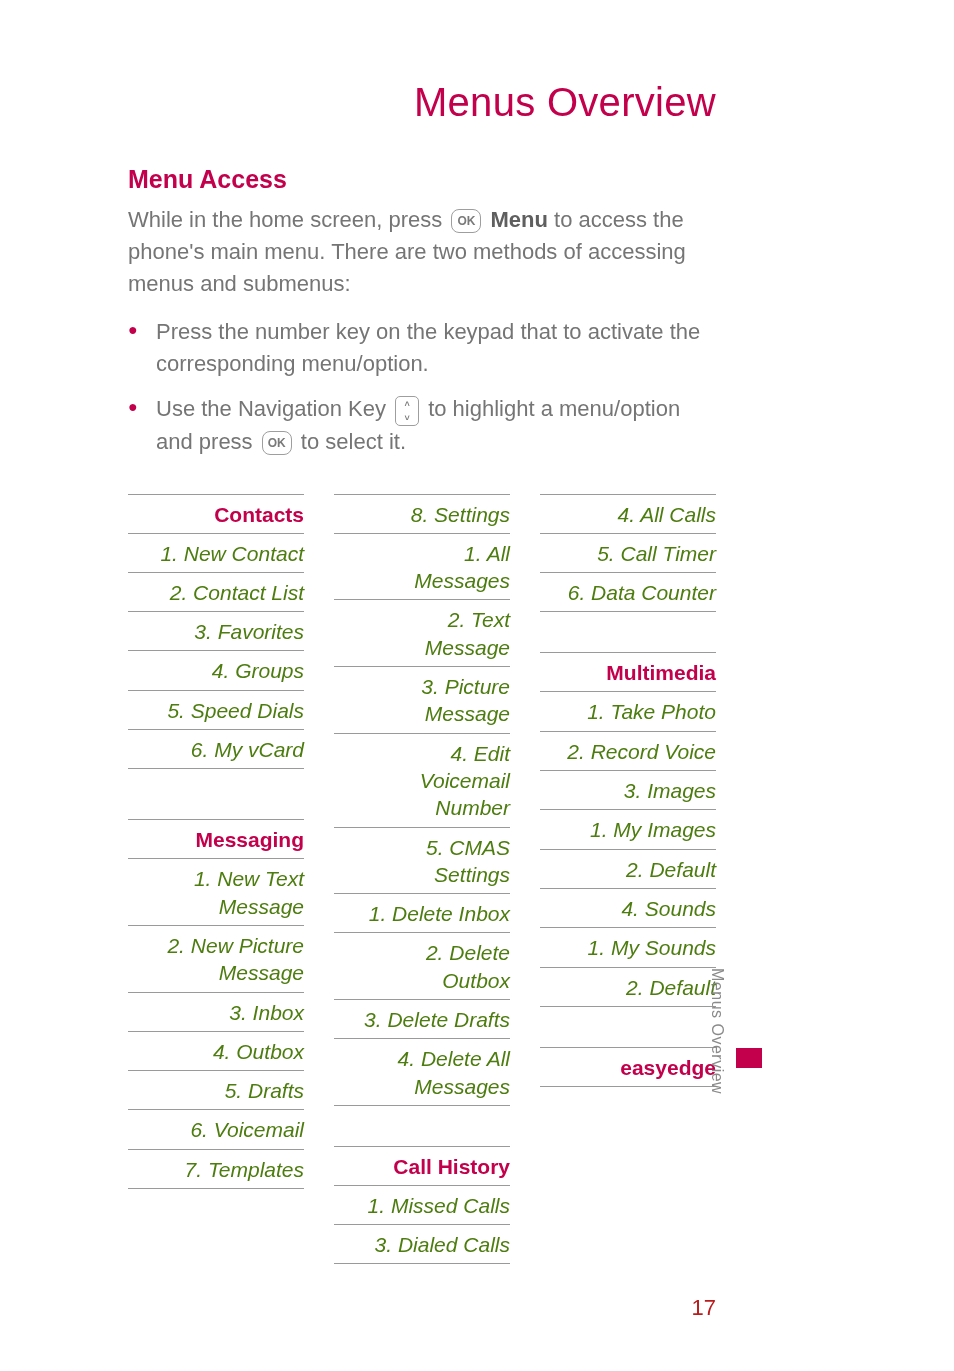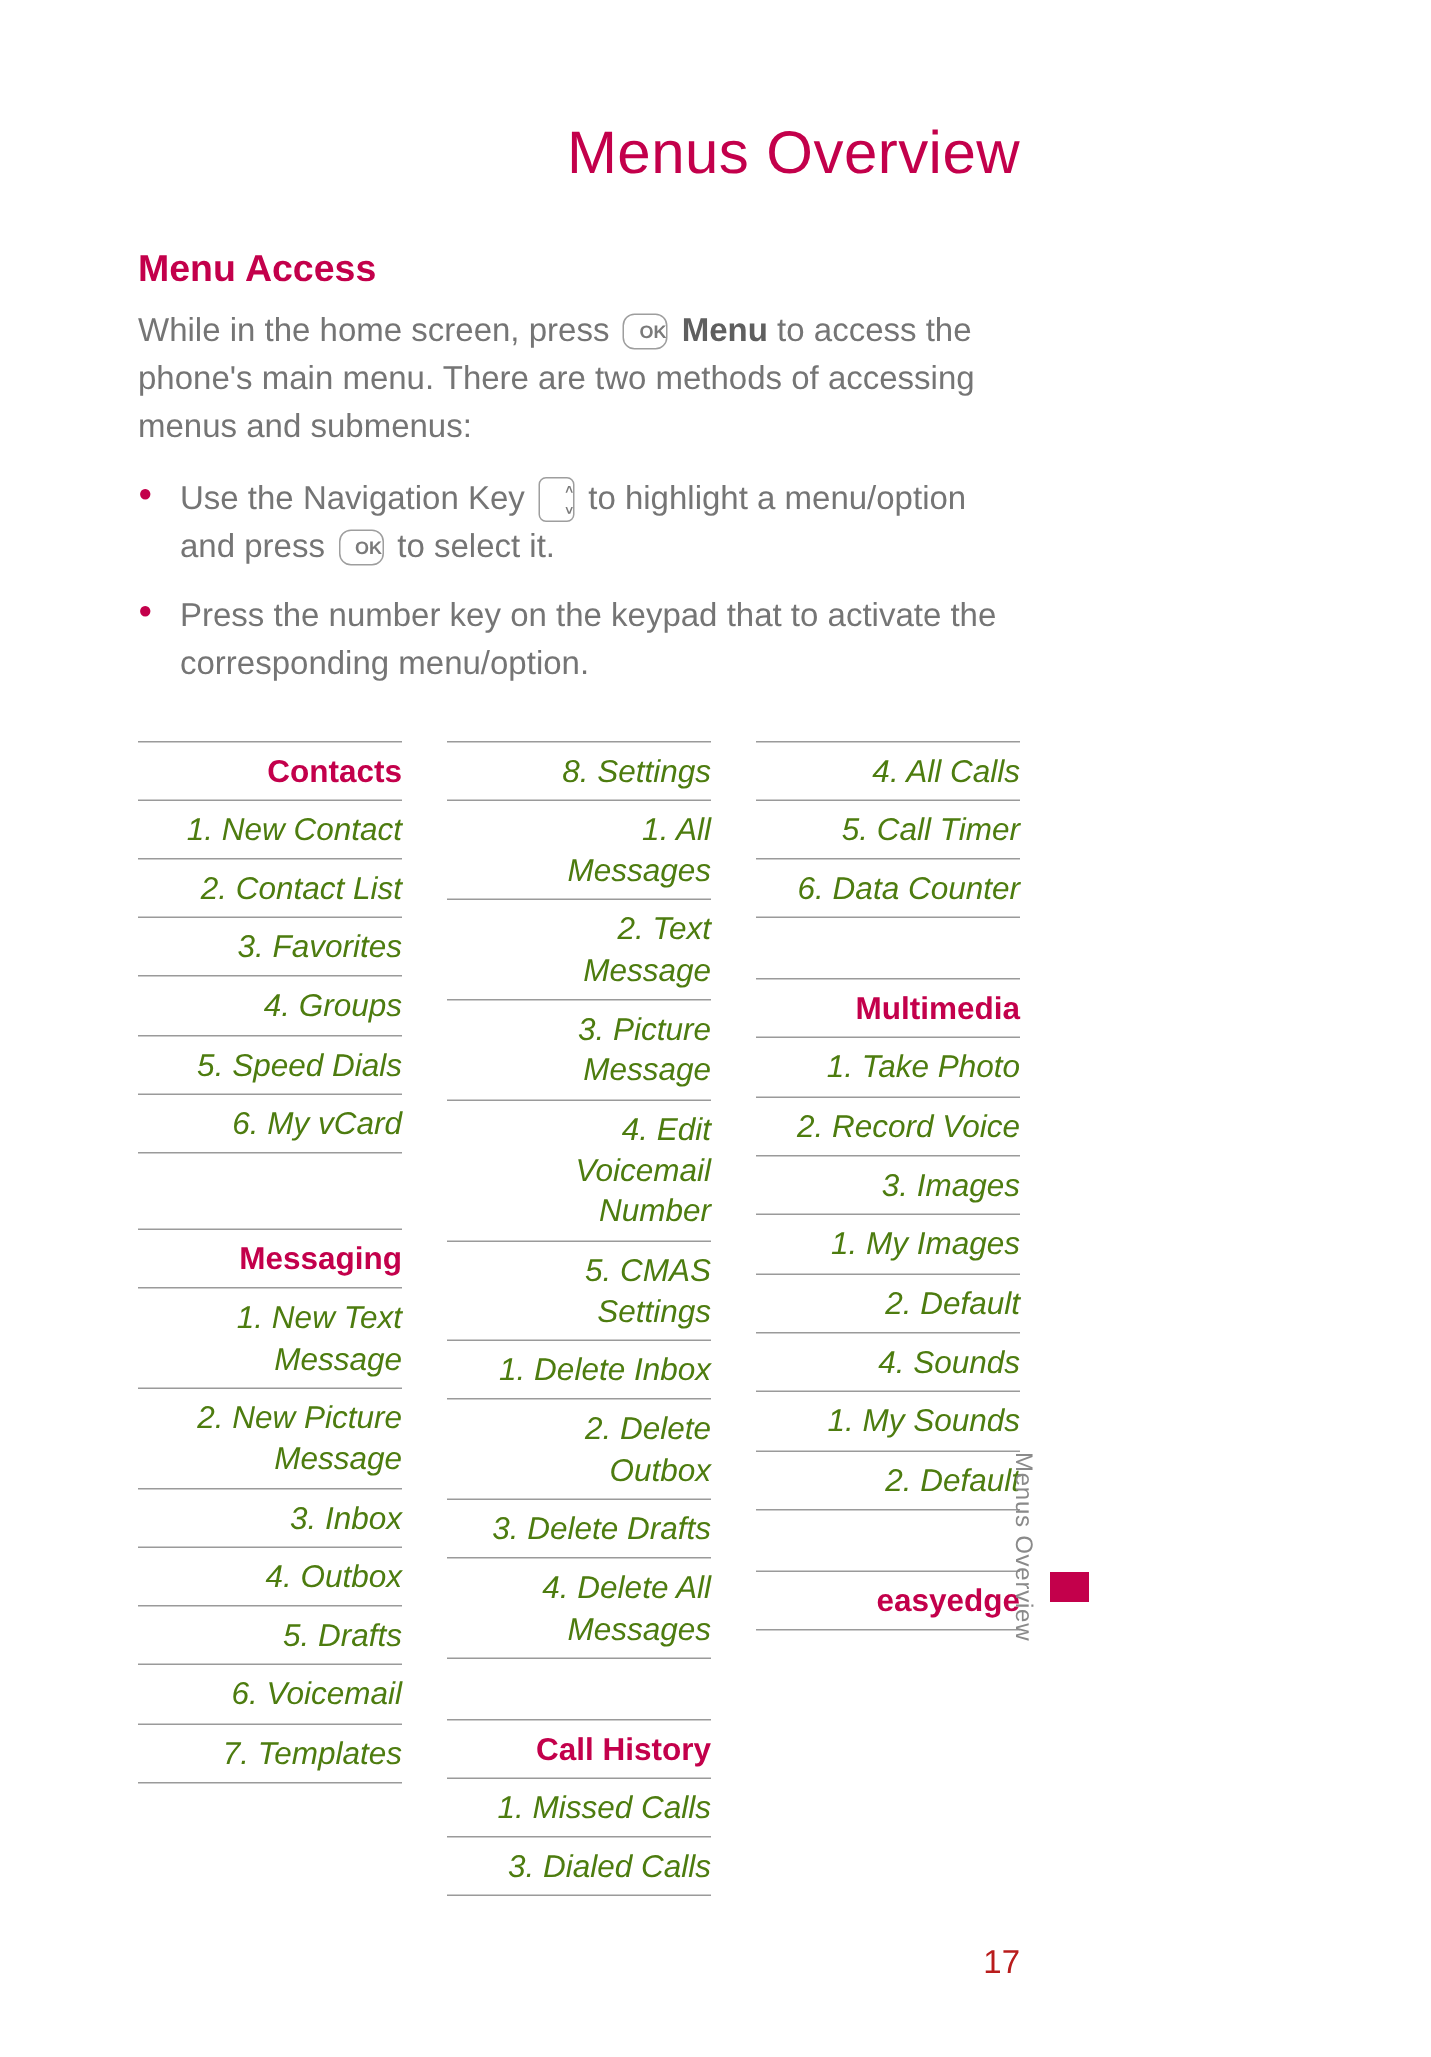--- a/index.html
+++ b/index.html
@@ -8,20 +8,21 @@
     background: #ffffff;
     font-family: "Helvetica Neue", Arial, sans-serif;
     color: #6f6f6f;
     -webkit-font-smoothing: antialiased;
   }
   .page {
     width: 772px;
     height: 1371px;
     position: relative;
     box-sizing: border-box;
+    margin-left: 36px;
   }
   .content {
     padding: 80px 92px 0 92px;
   }
   .page-title {
     color: #c3004b;
     font-size: 40px;
     font-weight: 400;
     text-align: right;
     margin: 0 0 40px 0;
@@ -97,21 +98,21 @@
 
   
   .key-icon {
     display:inline-block;
     vertical-align: middle;
     border:1px solid #9e9e9e;
     border-radius: 8px;
     font-size: 12px;
     font-weight: 700;
     color:#7a7a7a;
-    text-align:right;
+    text-align:center;
     line-height: 22px;
     width: 28px;
     height: 22px;
     margin: 0 3px;
   }
   .nav-icon { border-radius:5px; width:22px; height:28px; line-height:12px; position:relative;}
   .nav-icon .up, .nav-icon .dn { position:absolute; left:0; right:0; font-size:9px; color:#7a7a7a;}
   .nav-icon .up { top:1px; }
   .nav-icon .dn { bottom:1px; }
 
@@ -162,30 +163,30 @@
     <h2 class="section-heading">Menu Access</h2>
 
     <p class="intro">
       <span>While in the home screen, press </span>
       <span class="key-icon">OK</span>
       <span class="bold-dark"> Menu</span>
       <span> to access the phone's main menu. There are two methods of accessing menus and submenus:</span>
     </p>
 
     <ul class="bullets">
+      <li>Press the number key on the keypad that to activate the corresponding menu/option.</li>
       <li>
         <span>Use the Navigation Key </span>
         <span class="key-icon nav-icon">
           <span class="up">˄</span><span class="dn">˅</span>
         </span>
         <span> to highlight a menu/option and press </span>
         <span class="key-icon">OK</span>
         <span> to select it.</span>
       </li>
-      <li>Press the number key on the keypad that to activate the corresponding menu/option.</li>
     </ul>
 
     <div class="columns">
 
       <div class="col">
         <div class="block">
           <div class="block-title">Contacts</div>
           <div class="row lvl1">1.  New Contact</div>
           <div class="row lvl1">2.  Contact List</div>
           <div class="row lvl1">3.  Favorites</div>

